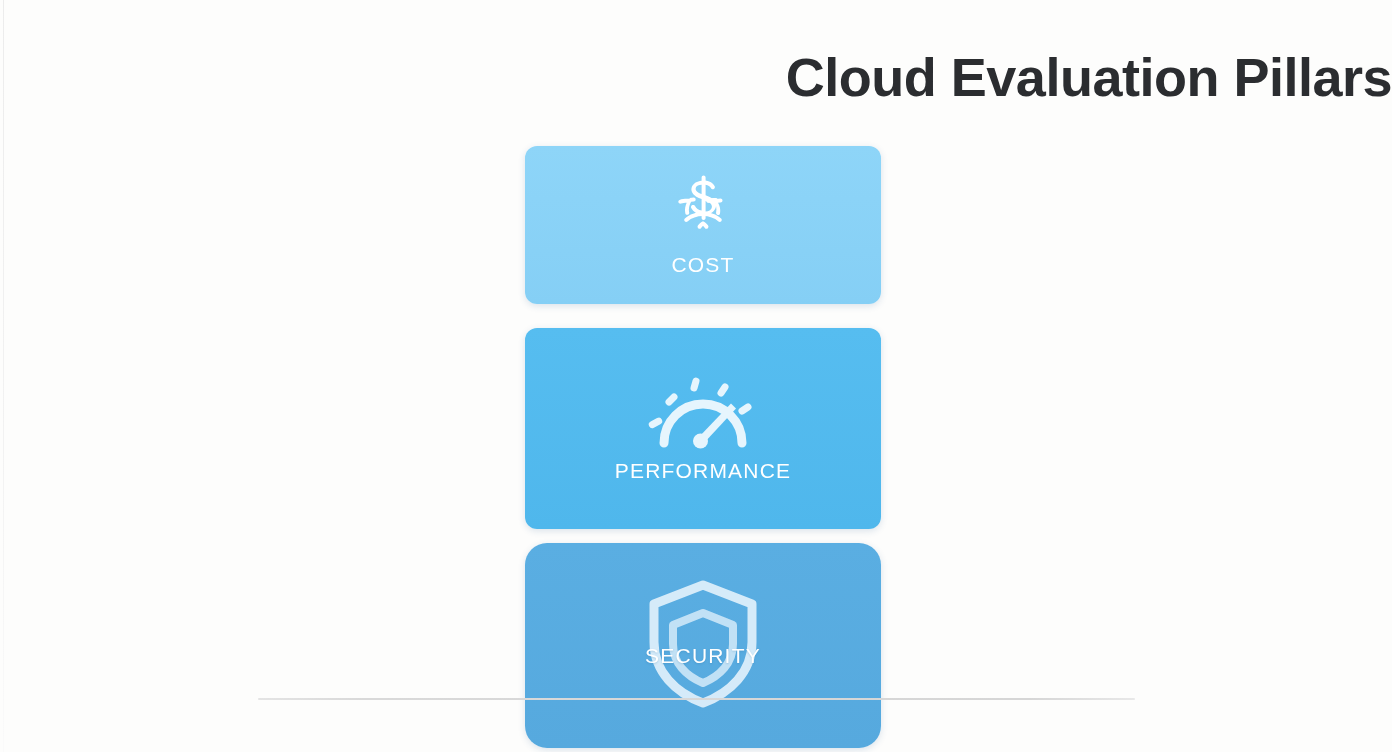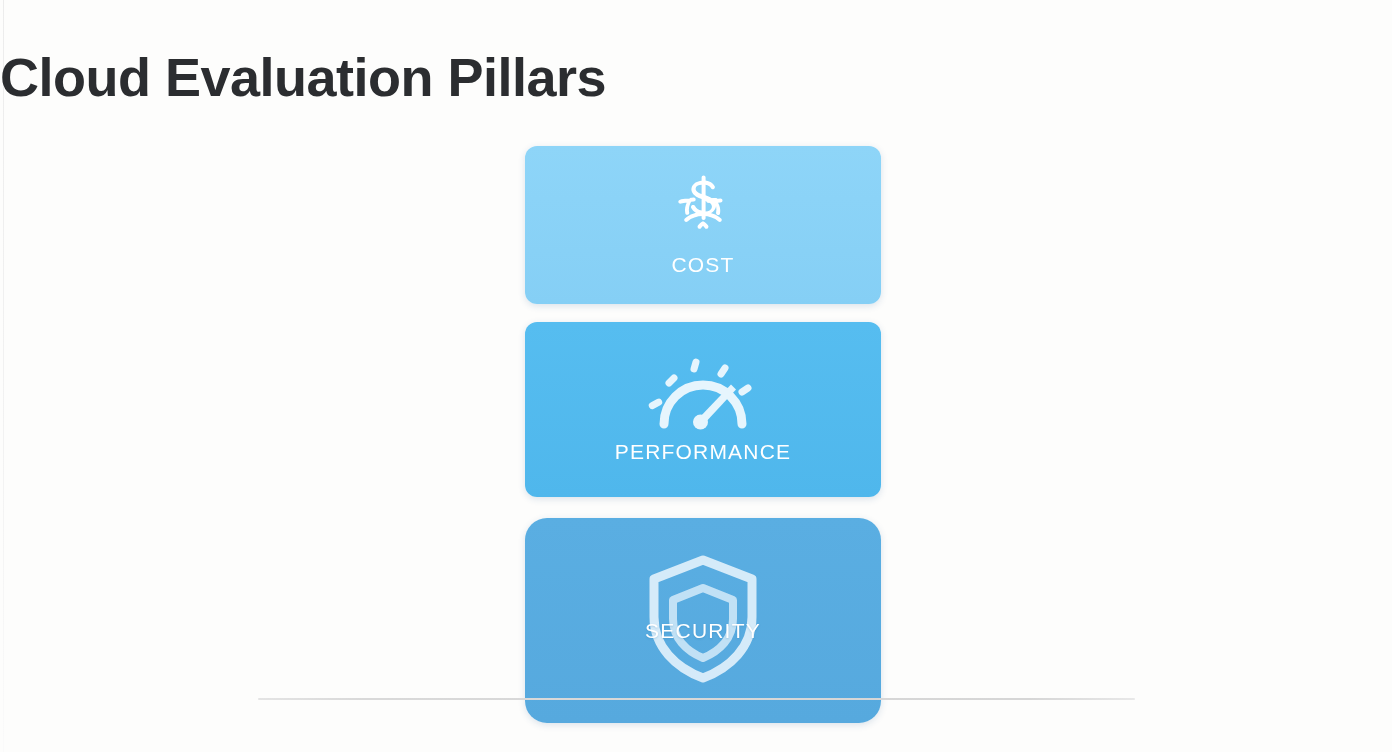--- a/index.html
+++ b/index.html
@@ -30,21 +30,21 @@
     position: absolute;
     inset: 0;
   }
 
   
   .slide-title {
     position: absolute;
     top: 46px;
     left: 0;
     width: 1392px;
-    text-align: left;
+    text-align: right;
     font-size: 54px;
     font-weight: 700;
     letter-spacing: -0.5px;
     color: #2b2d30;
     font-family: "Liberation Sans", sans-serif;
   }
 
   
   .pillar-stack {
     position: absolute;
@@ -67,27 +67,27 @@
     inset: 0;
     display: flex;
     flex-direction: column;
     align-items: center;
     justify-content: center;
   }
 
   
   .pillar-card.tier-1 {
     height: 158px;
-    margin-bottom: 18px;
+    margin-bottom: 24px;
     background: linear-gradient(180deg, #8ed5f8 0%, #85cff5 100%);
   }
   
   .pillar-card.tier-2 {
-    height: 175px;
-    margin-bottom: 21px;
+    height: 201px;
+    margin-bottom: 14px;
     background: linear-gradient(180deg, #56bdf0 0%, #4fb7ec 100%);
   }
   
   .pillar-card.tier-3 {
     height: 205px;
     background: linear-gradient(180deg, #5aaee2 0%, #56a9de 100%);
     border-radius: 22px;
   }
 
   .pillar-icon {

